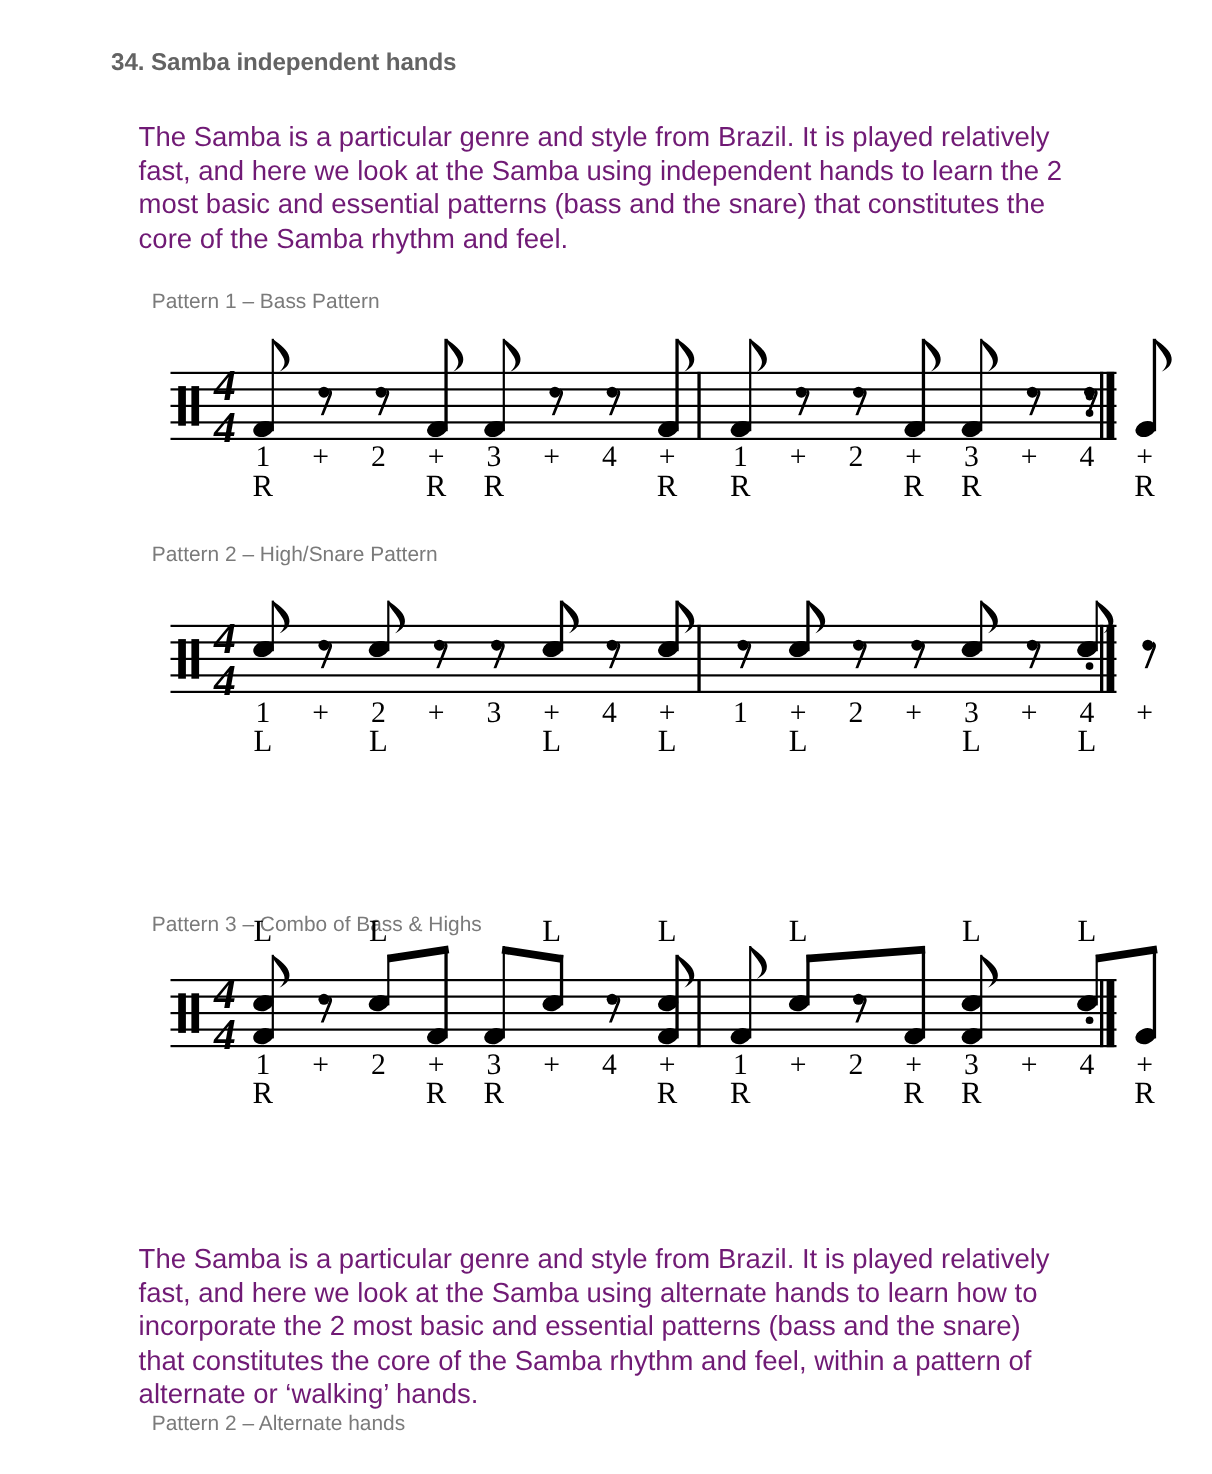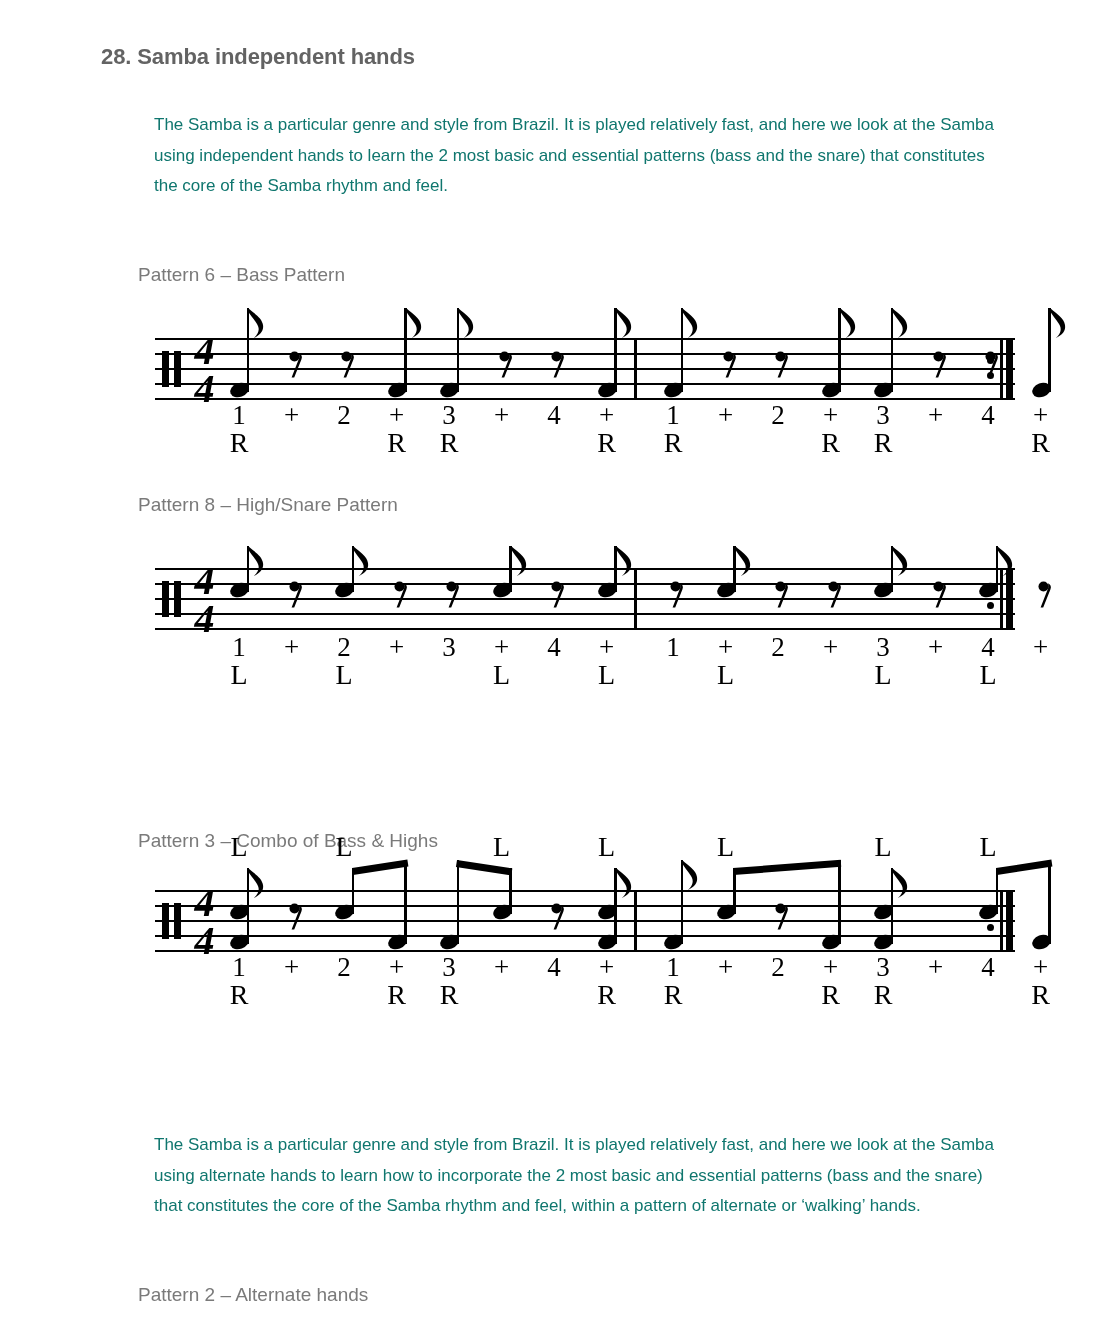--- a/index.html
+++ b/index.html
@@ -10,22 +10,22 @@
   }
   .page{position:relative;width:1102px;height:1340px;overflow:hidden;}
 
   
   .heading{
     position:absolute;left:101px;
     font-size:22px;font-weight:bold;color:#636363;
     letter-spacing:-0.1px;white-space:nowrap;
   }
   .para{
-    position:absolute;left:154px;width:846px;
-    font-size:17px;line-height:30.5px;color:#0f766e;
+    position:absolute;left:126px;width:846px;
+    font-size:25px;line-height:30.5px;color:#701a75;
   }
   .patlabel{
     position:absolute;left:138px;
     font-size:19px;color:#7a7a7a;white-space:nowrap;
   }
 
   
   .system{position:absolute;left:155px;width:860px;}
   .staff{position:relative;width:860px;height:62px;}
   .staff .line{
@@ -83,25 +83,25 @@
     font-family:"Liberation Serif", serif;
     font-size:27px;line-height:30px;color:#000;
   }
   .stk{font-size:28px;}
 </style>
 </head>
 <body>
 
 <div class="page">
 
-  <div class="heading" style="top:44px;">28. Samba independent hands</div>
+  <div class="heading" style="top:44px;">34. Samba independent hands</div>
 
   <div class="para" style="top:110px;">The Samba is a particular genre and style from Brazil. It is played relatively fast, and here we look at the Samba using independent hands to learn the 2 most basic and essential patterns (bass and the snare) that constitutes the core of the Samba rhythm and feel.</div>
 
-  <div class="patlabel" style="top:264px;">Pattern 6 – Bass Pattern</div>
+  <div class="patlabel" style="top:264px;">Pattern 1 – Bass Pattern</div>
 
   <div class="system" id="sys0" style="top:338px;">
       <div class="staff">
         <div class="line ln0"></div>
         <div class="line ln1"></div>
         <div class="line ln2"></div>
         <div class="line ln3"></div>
         <div class="line ln4"></div>
         <div class="clef">
           <i class="a"></i>
@@ -248,21 +248,21 @@
       <div class="stk" style="left: 67px;">R</div>
       <div class="stk" style="left: 224.5px;">R</div>
       <div class="stk" style="left: 277px;">R</div>
       <div class="stk" style="left: 434.5px;">R</div>
       <div class="stk" style="left: 501px;">R</div>
       <div class="stk" style="left: 658.5px;">R</div>
       <div class="stk" style="left: 711px;">R</div>
       <div class="stk" style="left: 868.5px;">R</div>
     </div>
 
-  <div class="patlabel" style="top:494px;">Pattern 8 – High/Snare Pattern</div>
+  <div class="patlabel" style="top:494px;">Pattern 2 – High/Snare Pattern</div>
 
   <div class="system" id="sys1" style="top:568px;">
       <div class="staff">
         <div class="line ln0"></div>
         <div class="line ln1"></div>
         <div class="line ln2"></div>
         <div class="line ln3"></div>
         <div class="line ln4"></div>
         <div class="clef">
           <i class="a"></i>

